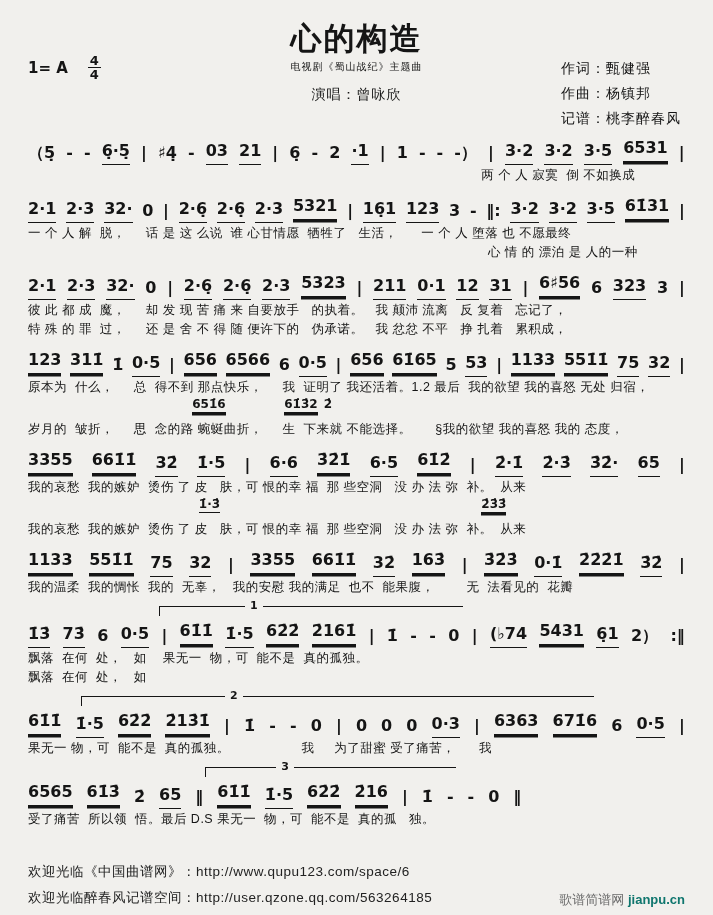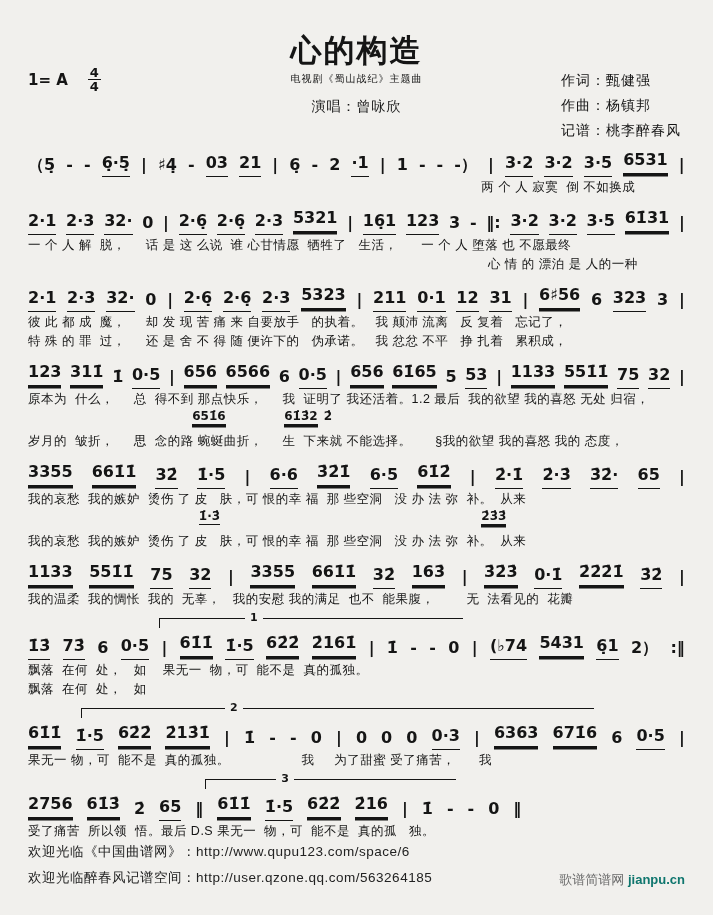--- a/index.html
+++ b/index.html
@@ -3,21 +3,21 @@
 <meta charset="utf-8">
 <style>
   html,body{margin:0;padding:0;}
   body{background:#e8e8e6;}
   .page{
     position:relative;
     width:713px;height:915px;
     margin:0 auto;
     background:#f1f0ed;
     box-sizing:border-box;
-    padding:20px 28px 0 28px;
+    padding:8px 28px 0 28px;
     overflow:hidden;
     font-family:"Liberation Sans", sans-serif;
     color:#151515;
   }
   
   .header{position:relative;height:128px;}
   .title{
     text-align:center;
     font-family:"Liberation Serif", serif;
     font-weight:700;font-size:31px;
@@ -67,21 +67,21 @@
     border-top:1.5px solid #151515;border-left:1.5px solid #151515;
   }
   .volta .vl{
     position:absolute;top:-8px;left:28%;
     background:#f1f0ed;padding:0 5px;
     font-size:11px;font-weight:700;
     font-family:"DejaVu Sans", sans-serif;
   }
   .has-volta{padding-top:13px;}
   
-  .footer{position:absolute;left:28px;right:28px;bottom:24px;}
+  .footer{position:absolute;left:28px;right:28px;bottom:4px;}
   .footer .fline{font-size:13.5px;line-height:26px;letter-spacing:0.5px;color:#222;}
   .sitecredit{position:absolute;right:0;bottom:2px;font-size:13px;color:#6b6b6b;}
   .sitecredit .brand{font-weight:700;}
 </style>
 </head>
 <body>
 
 <div class="page">
 
   <div class="header">
@@ -318,21 +318,21 @@
           <span class="tok u1">0·5</span>
           <span class="tok bar">|</span>
         </div>
         <div class="lyric">果无一 物，可  能不是  真的孤独。                  我     为了甜蜜 受了痛苦，      我</div>
       </div>
       <div class="system has-volta">
         <div class="volta" style="left: 27%; width: 38%;">
           <span class="vl">3</span>
         </div>
         <div class="notation short">
-          <span class="tok u2">2756</span>
+          <span class="tok u2">6565</span>
           <span class="tok u2">61̇3̇</span>
           <span class="tok">2̇</span>
           <span class="tok u1">65</span>
           <span class="tok bar">‖</span>
           <span class="tok u2">61̇1̇</span>
           <span class="tok u1">1̇·5</span>
           <span class="tok u2">62̇2̇</span>
           <span class="tok u2">2̇16</span>
           <span class="tok bar">|</span>
           <span class="tok">1̇</span>

